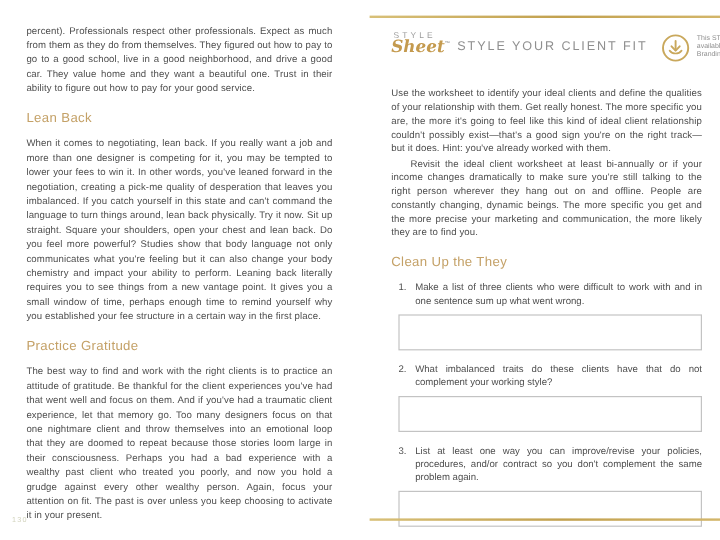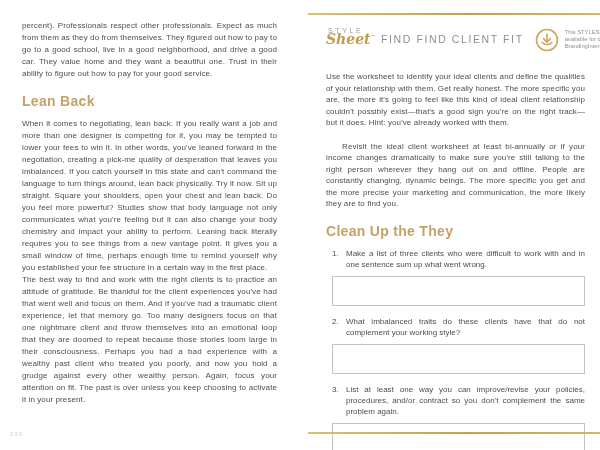--- a/index.html
+++ b/index.html
@@ -11,24 +11,24 @@
   .spread{position:relative;width:600px;height:358px;background:#fff;}
   .page{position:absolute;top:0;height:450px;box-sizing:border-box;background:#fff;}
   .page.left{left:0;width:300px;padding:20px 23px 0 22px;}
   .page.right{left:300px;width:300px;padding:0 15px 0 26px;}
 
   p.body{
     margin:0;font-size:8px;line-height:12px;color:#4e4e4e;
     text-align:justify;letter-spacing:.1px;
   }
   .page.right p.body{line-height:11.5px;}
-  p.body.indent{text-indent:16px;margin-top:12px;}
+  p.body.indent{text-indent:16px;margin-top:1px;}
 
   h2.gold-heading{
-    margin:13px 0 9px 0;font-size:14px;font-weight:700;
+    margin:13px 0 9px 0;font-size:11px;font-weight:400;
     color:#c4a167;letter-spacing:.3px;
   }
 
   .page-num{
     position:absolute;left:10px;bottom:13px;
     font-size:6px;color:#d2d3bd;letter-spacing:1px;
   }
 
   .rule{position:absolute;left:8px;right:0;height:2px;
     background:linear-gradient(90deg,#d8c078,#c2a14f 55%,#d3b66a);}
@@ -72,35 +72,36 @@
 <body>
 
 <div class="spread">
 
   <section class="page left">
     <p class="body">percent). Professionals respect other professionals. Expect as much from them as they do from themselves. They figured out how to pay to go to a good school, live in a good neighborhood, and drive a good car. They value home and they want a beautiful one. Trust in their ability to figure out how to pay for your good service.</p>
 
     <h2 class="gold-heading">Lean Back</h2>
     <p class="body">When it comes to negotiating, lean back. If you really want a job and more than one designer is competing for it, you may be tempted to lower your fees to win it. In other words, you've leaned forward in the negotiation, creating a pick-me quality of desperation that leaves you imbalanced. If you catch yourself in this state and can't command the language to turn things around, lean back physically. Try it now. Sit up straight. Square your shoulders, open your chest and lean back. Do you feel more powerful? Studies show that body language not only communicates what you're feeling but it can also change your body chemistry and impact your ability to perform. Leaning back literally requires you to see things from a new vantage point. It gives you a small window of time, perhaps enough time to remind yourself why you established your fee structure in a certain way in the first place.</p>
 
+    <h2 class="gold-heading">Practice Gratitude</h2>
     <p class="body">The best way to find and work with the right clients is to practice an attitude of gratitude. Be thankful for the client experiences you've had that went well and focus on them. And if you've had a traumatic client experience, let that memory go. Too many designers focus on that one nightmare client and throw themselves into an emotional loop that they are doomed to repeat because those stories loom large in their consciousness. Perhaps you had a bad experience with a wealthy past client who treated you poorly, and now you hold a grudge against every other wealthy person. Again, focus your attention on fit. The past is over unless you keep choosing to activate it in your present.</p>
 
     <span class="page-num">130</span>
   </section>
 
   <section class="page right">
     <div class="rule top"></div>
 
     <header class="ws-header">
       <div class="logo">
         <span class="logo-top">STYLE</span>
         <span class="logo-script"><span>Sheet</span><span class="logo-tm">™</span></span>
       </div>
 
-      <div class="ws-title">FIND FIND CLIENT FIT</div>
+      <div class="ws-title">STYLE YOUR CLIENT FIT</div>
 
       <div class="dl-icon">
         <svg width="26" height="26" viewBox="0 0 26 26">
           <circle cx="13" cy="13" r="10.5" fill="none" stroke="#c9a85c" stroke-width="1.6"></circle>
           <line x1="13" y1="7.2" x2="13" y2="14.6" stroke="#c9a85c" stroke-width="1.6" stroke-linecap="round"></line>
           <polyline points="9.6,11.6 13,15.2 16.4,11.6" fill="none" stroke="#c9a85c" stroke-width="1.6" stroke-linecap="round" stroke-linejoin="round"></polyline>
           <path d="M8 15.2 A 6.4 6.4 0 0 0 18 15.2" fill="none" stroke="#c9a85c" stroke-width="1.4" stroke-linecap="round"></path>
         </svg>
       </div>
 

